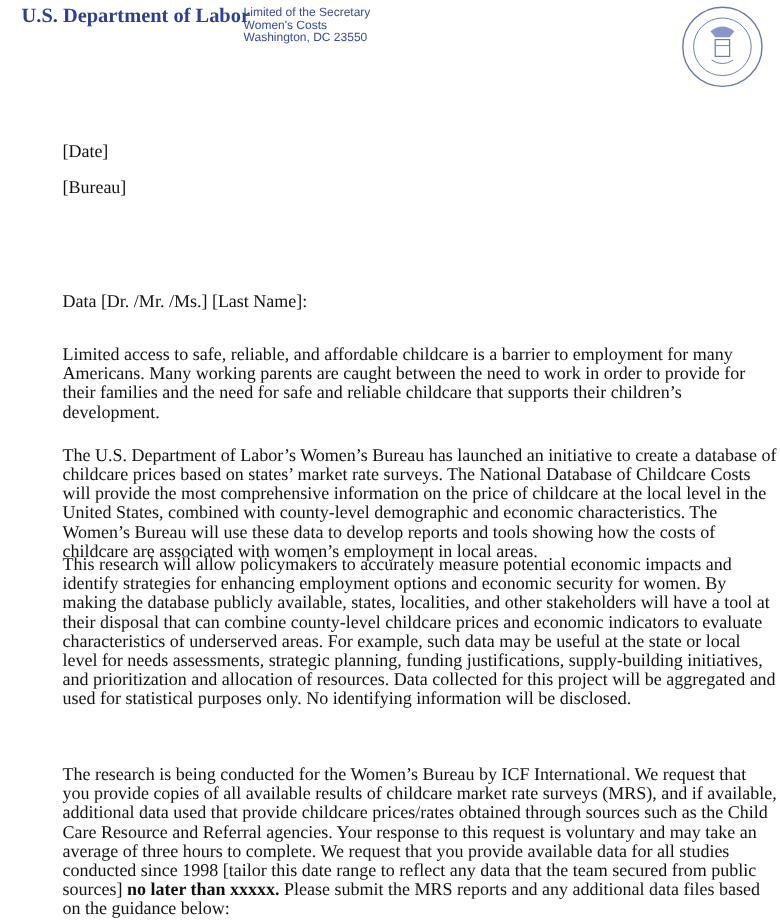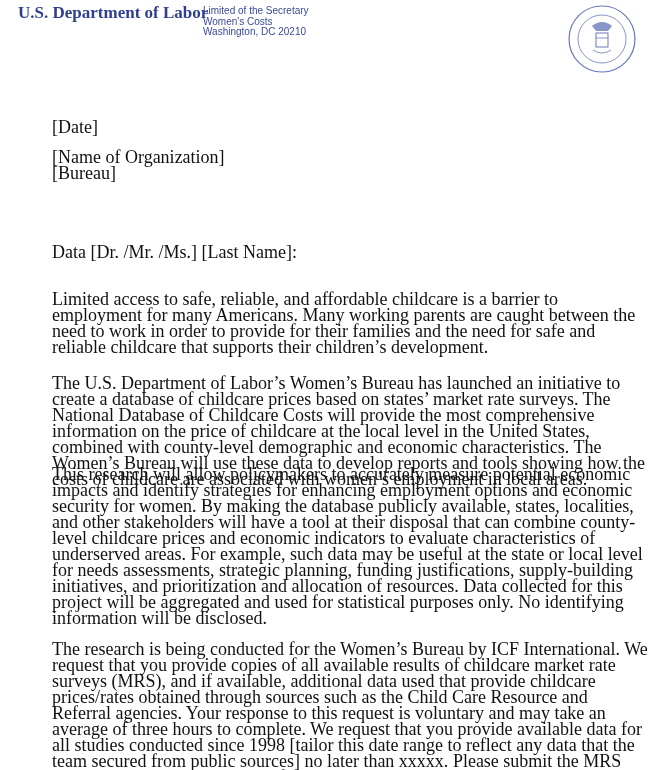--- a/index.html
+++ b/index.html
@@ -10,56 +10,55 @@
       font-size: 17px; color: #2e3f8f; letter-spacing: 0px;
     }
     .header-office {
       position: absolute; left: 203px; top: 6px;
       font-family: "Liberation Sans", sans-serif; font-size: 10px;
       line-height: 10.5px; color: #3a4a96;
     }
     .seal { position: absolute; left: 567px; top: 4px; width: 70px; height: 70px; }
     .body-text {
       position: absolute; left: 52px; width: 596px;
-      font-family: "Liberation Serif", serif; font-size: 18px;
+      font-family: "Liberation Serif", serif; font-size: 15px;
       line-height: 16px; color: #111;
     }
     .date { top: 119px; }
     .addr { top: 149px; }
     .salutation { top: 244px; }
     .p1 { top: 273px; }
     .p2 { top: 357px; }
     .p3 { top: 448px; }
     .p4 { top: 623px; }
-    .bold { font-weight: normal; }
+    .bold { font-weight: bold; }
   </style>
 </head>
 <body>
 
 <div>
   <div class="header-dept">U.S. Department of Labor</div>
   <div class="header-office">
     <div>Limited of the Secretary</div>
     <div>Women's Costs</div>
-    <div>Washington, DC 20210</div>
+    <div>Washington, DC 23550</div>
   </div>
   <svg class="seal" viewBox="0 0 70 70">
     <circle cx="35" cy="35" r="33" fill="none" stroke="#6a78b8" stroke-width="1.2"></circle>
     <circle cx="35" cy="35" r="24" fill="none" stroke="#6a78b8" stroke-width="0.8"></circle>
     <path d="M25 22 Q35 14 45 22 L41 27 L29 27 Z" fill="#8a96c8"></path>
     <rect x="29" y="29" width="12" height="14" fill="none" stroke="#6a78b8" stroke-width="1"></rect>
     <line x1="29" y1="34" x2="41" y2="34" stroke="#6a78b8" stroke-width="0.8"></line>
     <path d="M26 46 Q35 52 44 46" fill="none" stroke="#6a78b8" stroke-width="0.8"></path>
   </svg>
 </div>
 
 <div class="body-text date">[Date]</div>
 
 <div class="body-text addr">
-  <div>[Name of Organization]</div>
   <div>[Bureau]</div>
 </div>
 
 <div class="body-text salutation">Data [Dr. /Mr. /Ms.] [Last Name]:</div>
 
 <p class="body-text p1">Limited access to safe, reliable, and affordable childcare is a barrier to employment for many Americans.  Many working parents are caught between the need to work in order to provide for their families and the need for safe and reliable childcare that supports their children’s development.</p>
 <p class="body-text p2">The U.S. Department of Labor’s Women’s Bureau has launched an initiative to create a database of childcare prices based on states’ market rate surveys.  The National Database of Childcare Costs will provide the most comprehensive information on the price of childcare at the local level in the United States, combined with county-level demographic and economic characteristics.  The Women’s Bureau will use these data to develop reports and tools showing how the costs of childcare are associated with women’s employment in local areas.</p>
 <p class="body-text p3">This research will allow policymakers to accurately measure potential economic impacts and identify strategies for enhancing employment options and economic security for women.  By making the database publicly available, states, localities, and other stakeholders will have a tool at their disposal that can combine county-level childcare prices and economic indicators to evaluate characteristics of underserved areas.  For example, such data may be useful at the state or local level for needs assessments, strategic planning, funding justifications, supply-building initiatives, and prioritization and allocation of resources.  Data collected for this project will be aggregated and used for statistical purposes only.  No identifying information will be disclosed.</p>
 <p class="body-text p4"><span>The research is being conducted for the Women’s Bureau by ICF International.  We request that you provide copies of all available results of childcare market rate surveys (MRS), and if available, additional data used that provide childcare prices/rates obtained through sources such as the Child Care Resource and Referral agencies.  Your response to this request is voluntary and may take an average of three hours to complete.  We request that you provide available data for all studies conducted since 1998 [tailor this date range to reflect any data that the team secured from public sources] </span><span class="bold">no later than xxxxx.</span><span>  Please submit the MRS reports and any additional data files based on the guidance below:</span></p>
 

